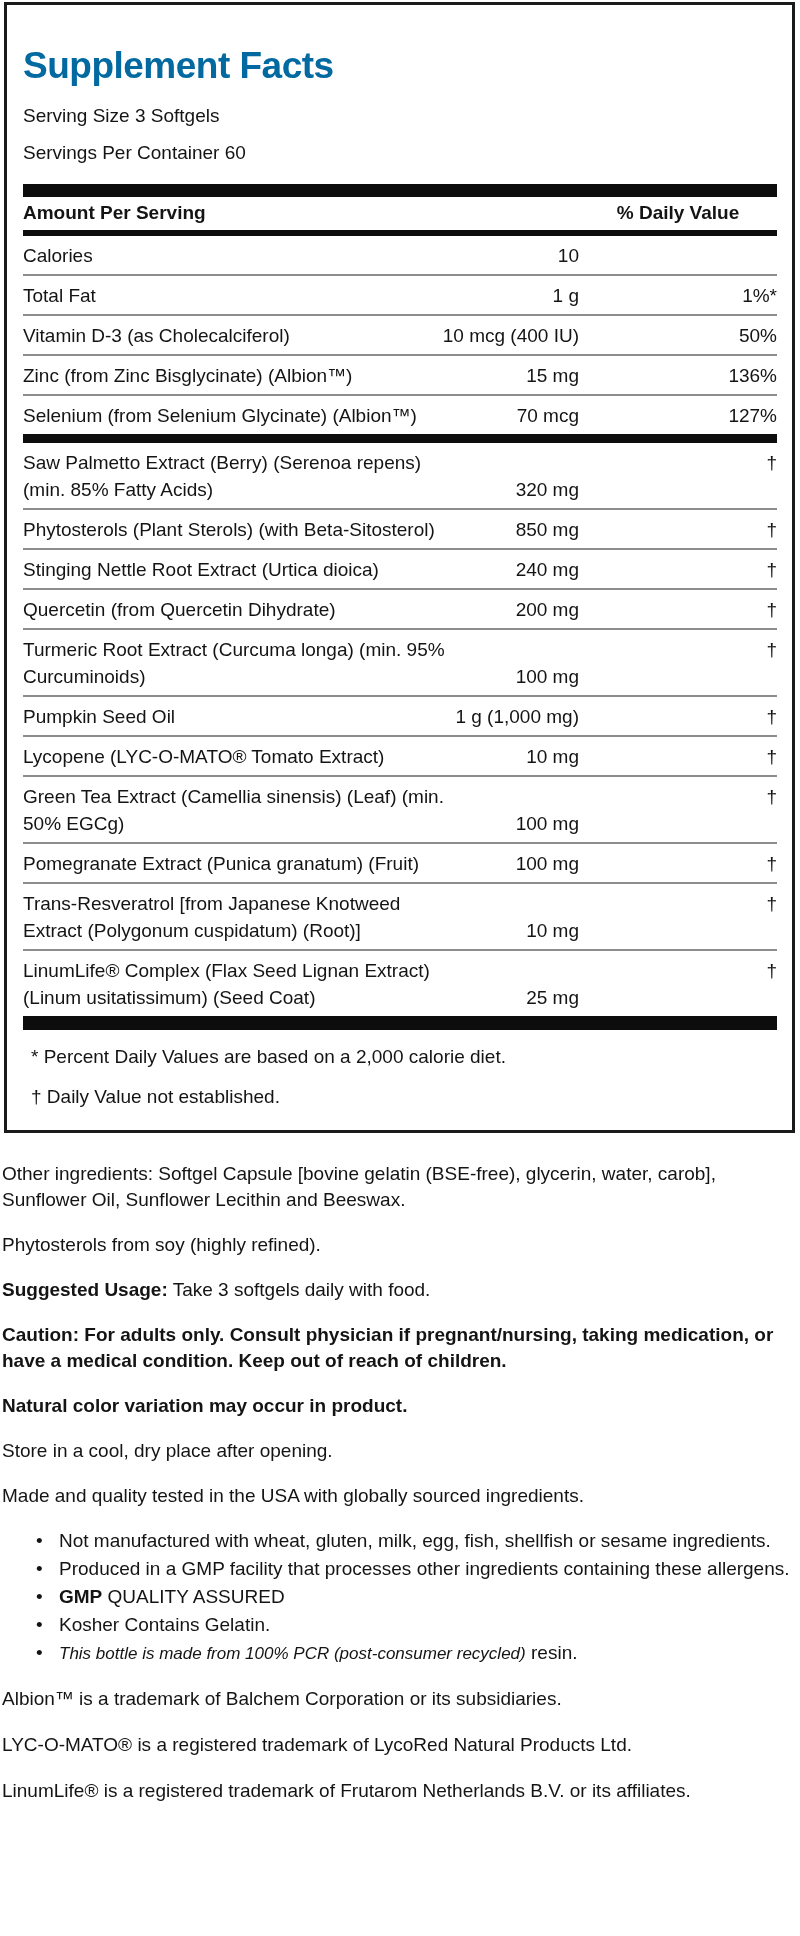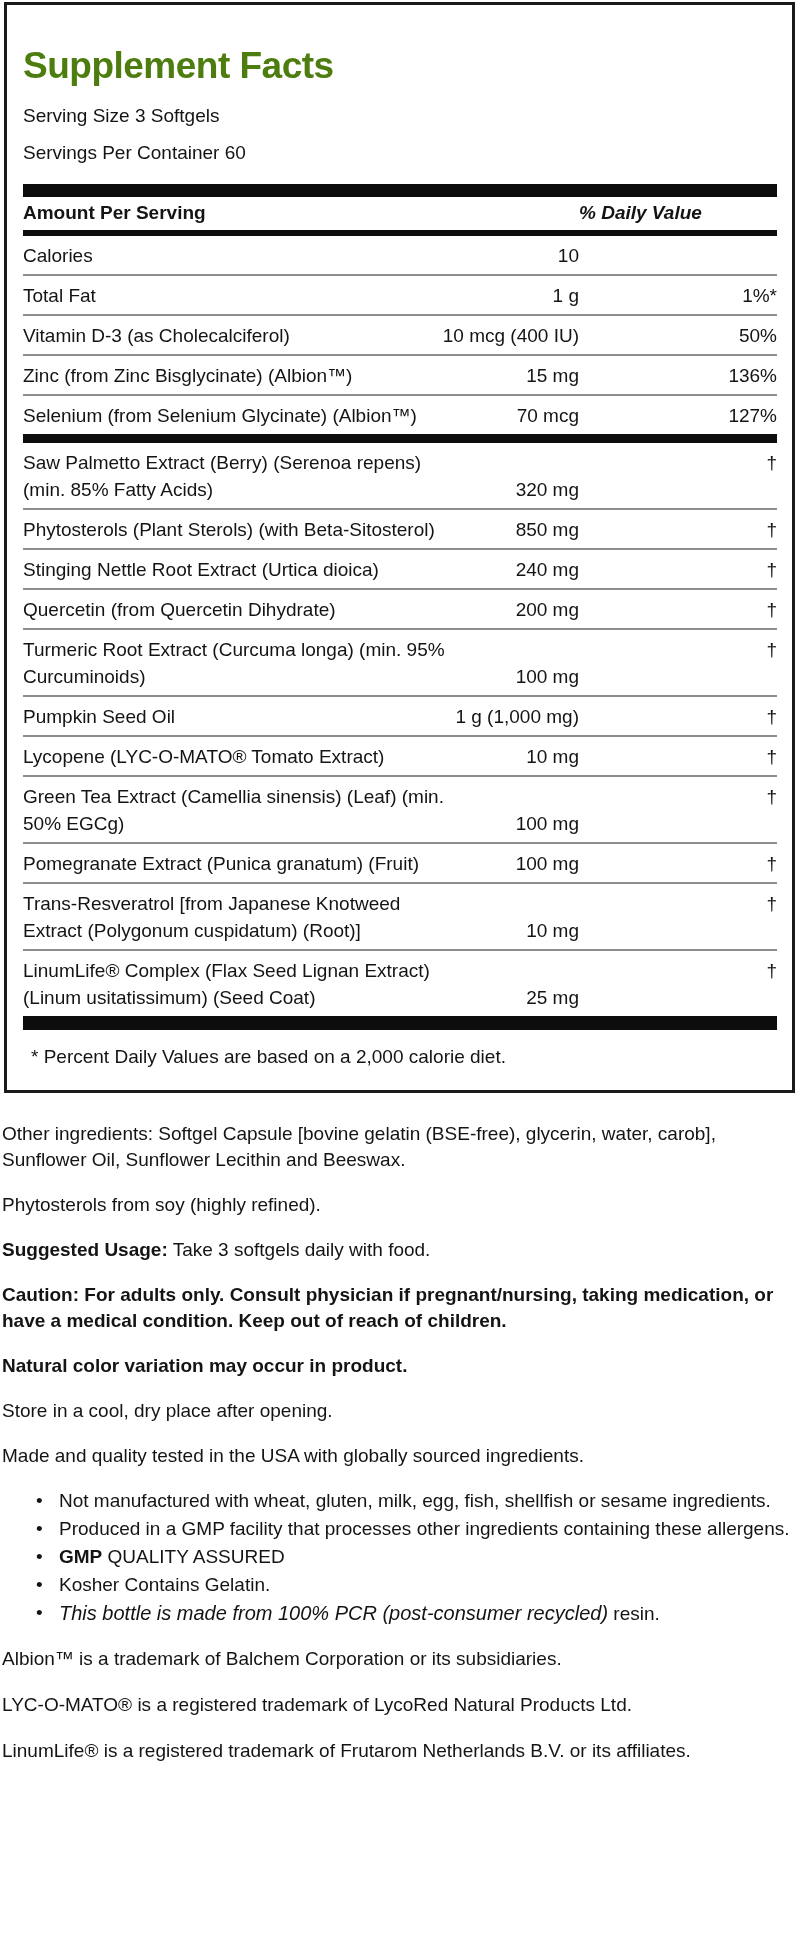--- a/index.html
+++ b/index.html
@@ -17,35 +17,35 @@
     margin:2px 5px 0 4px;
     border:3px solid #1a1a1a;
     padding:0 15px 0 16px;
     background:#fff;
   }
   .panel-title {
     font-size:37px;
     font-weight:bold;
     letter-spacing:-0.5px;
     margin:40px 0 10px;
-    color:#4d7c0f;
+    color:#0369a1;
   }
   .serving-line { line-height:37px; }
   .bar { background:#0d0d0d; }
   .bar-thick { height:13px; margin-top:13px; }
   .bar-mid   { height:6px; }
   .bar-group { height:9px; }
   .bar-heavy { height:14px; }
   .thead {
     display:flex; align-items:baseline;
     font-weight:bold;
     padding:5px 0 6px;
   }
   .th-amount { flex:0 0 556px; text-align:left; }
-  .th-dv { flex:1 1 auto; text-align:left;font-style:italic; }
+  .th-dv { flex:1 1 auto; text-align:center; }
   .row {
     display:flex; align-items:flex-start;
     padding:6px 0 5px;
     line-height:27px;
   }
   .row.sep { border-top:2px solid #8d8d8d; }
   .cell-left { flex:0 0 556px; display:flex; align-items:flex-end; }
   .cell-name { flex:1 1 auto; padding-right:6px; }
   .cell-amount { flex:0 0 auto; min-width:112px; text-align:right; white-space:nowrap; }
   .cell-dv { flex:1 1 auto; text-align:right; }
@@ -55,21 +55,21 @@
   
   .details { margin:28px 4px 8px 2px; line-height:26px; }
   .details p { margin:0 0 19px; }
   .bold { font-weight:bold; }
   .details ul { margin:0 0 19px; padding:0; list-style:none; }
   .details li { position:relative; padding-left:57px; margin:0 0 2px; }
   .details li::before {
     content:"\2022";
     position:absolute; left:34px; top:0;
   }
-  .lead-italic { font-style:italic; font-size:20px; }
+  .lead-italic { font-style:italic; font-size:17px; }
   .trademarks p { margin:0 0 20px; }
 </style>
 </head>
 <body>
 
 <div class="page">
 
   <section class="facts-box">
     <h1 class="panel-title">Supplement Facts</h1>
 
@@ -198,20 +198,21 @@
             <div class="cell-amount">25 mg</div>
           </div>
           <div class="cell-dv">†</div>
         </div>
       </div>
 
     <div class="bar bar-heavy"></div>
 
     <div class="footnotes" id="footnotes-host">
         <p>* Percent Daily Values are based on a 2,000 calorie diet.</p>
+        <p>† Daily Value not established.</p>
       </div>
   </section>
 
   <section class="details">
     <p>Other ingredients: Softgel Capsule [bovine gelatin (BSE-free), glycerin, water, carob], Sunflower Oil, Sunflower Lecithin and Beeswax.</p>
     <p>Phytosterols from soy (highly refined).</p>
     <p>
       <span class="bold">Suggested Usage:</span><span> Take 3 softgels daily with food.</span>
     </p>
     <p class="bold">Caution: For adults only. Consult physician if pregnant/nursing, taking medication, or have a medical condition. Keep out of reach of children.</p>

